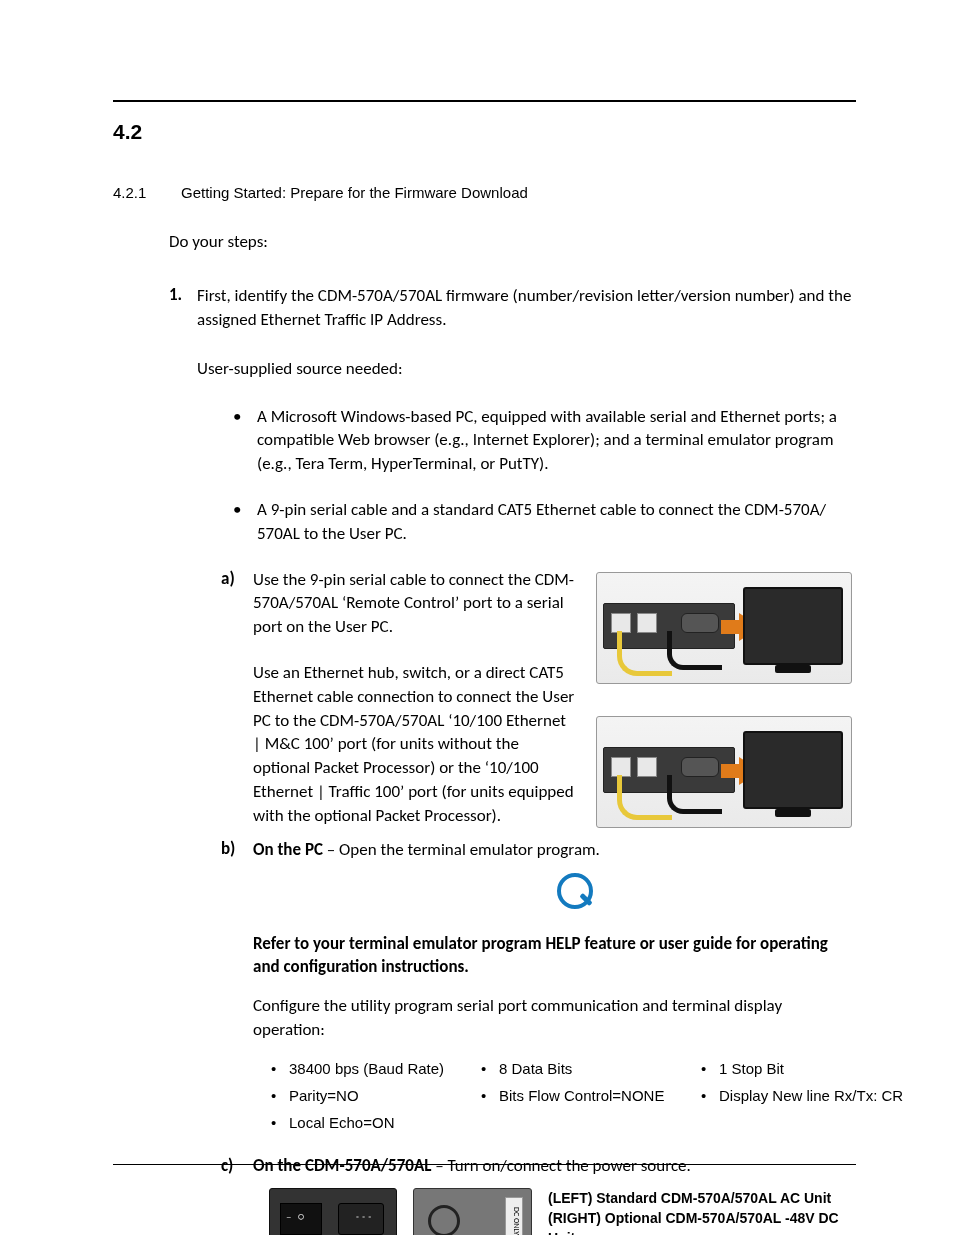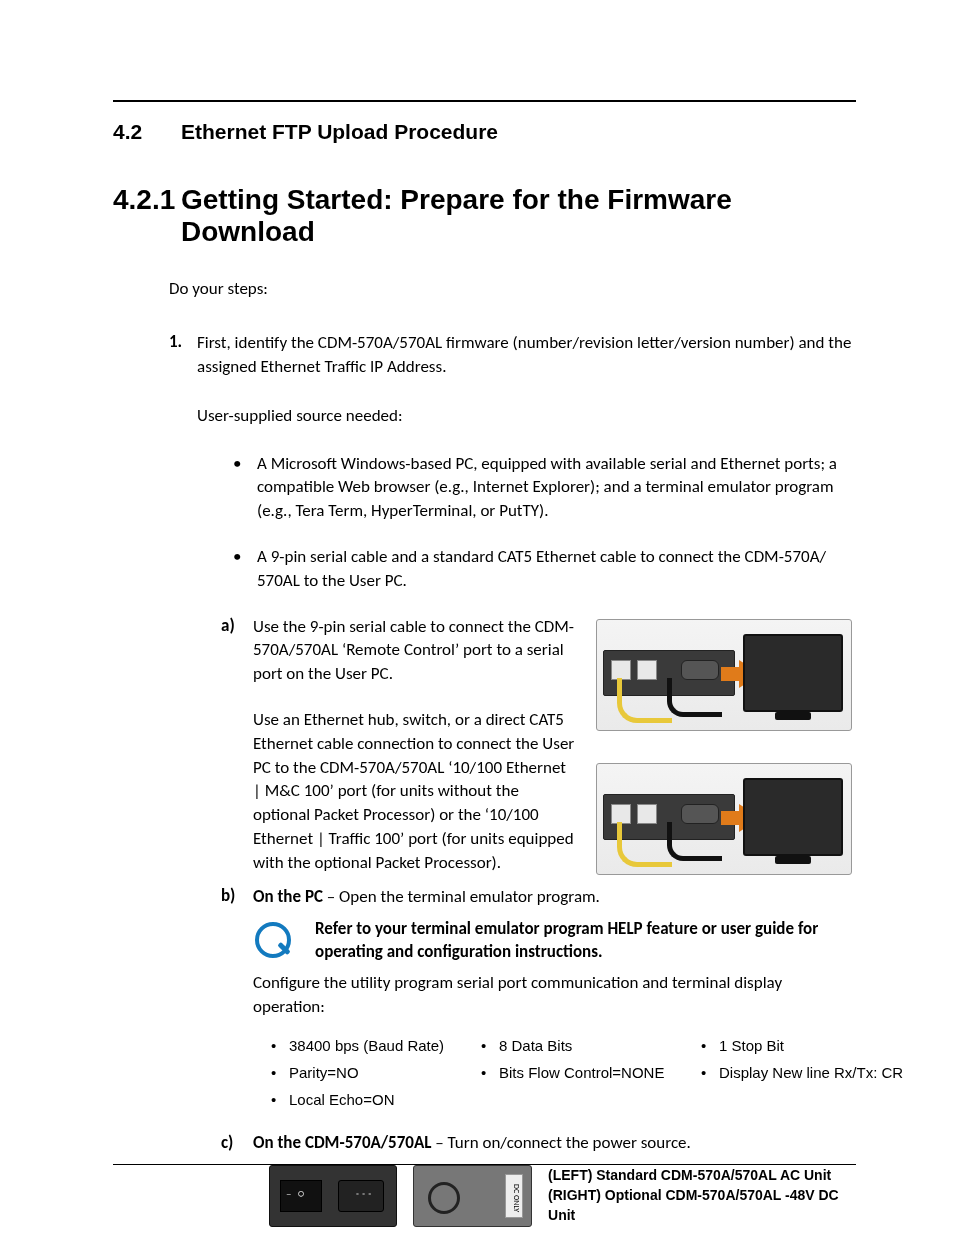--- a/index.html
+++ b/index.html
@@ -31,22 +31,22 @@
   .h-sec {
     font-family: Arial, sans-serif;
     font-weight: bold;
     font-size: 21px;
     display: flex;
     margin: 0 0 40px 0;
     align-items: center;
   }
   .h-sub {
     font-family: Arial, sans-serif;
-    font-weight: bold;
-    font-size: 28px;
+    font-weight: normal;
+    font-size: 15px;
     display: flex;
     margin: 0 0 30px 0;
   }
   .h-num { width: 68px; flex: 0 0 68px; }
   .intro {
     font-size: 17px;
     margin-left: 56px;
     margin-bottom: 32px;
   }
   .step1 {
@@ -117,22 +117,23 @@
   .fig .arrow {
     position:absolute; left:142px; top:40px; width:0; height:0;
     border-top: 14px solid transparent;
     border-bottom: 14px solid transparent;
     border-left: 22px solid #e07b1a;
   }
   .fig .arrow::before {
     content:""; position:absolute; left:-40px; top:-7px; width:22px; height:14px; background:#e07b1a;
   }
   .note-row {
-    display: flex; align-items: flex-end; gap: 18px;
-    margin: 6px 0 7px 140px;
+    display: flex; align-items: center; gap: 18px;
+    margin: 6px 0 15px 140px;
+    flex-direction: column;
   }
   .note-row .magnify {
     flex: 0 0 44px; height: 44px; position: relative;
   }
   .note-row .magnify .lens {
     width: 28px; height: 28px; border: 4px solid #137abf; border-radius: 50%;
     position: absolute; left: 2px; top: 2px;
   }
   .note-row .magnify .handle {
     position: absolute; left: 24px; top: 26px; width: 14px; height: 5px;
@@ -179,21 +180,20 @@
   }
 </style>
 </head>
 <body>
 
 <div class="page">
   <div class="rule"></div>
 
   <h2 class="h-sec">
     <span class="h-num">4.2</span>
-    <span>Ethernet FTP Upload Procedure</span>
   </h2>
 
   <h3 class="h-sub">
     <span class="h-num">4.2.1</span>
     <span>Getting Started: Prepare for the Firmware Download</span>
   </h3>
 
   <p class="intro">Do your steps:</p>
 
   <div class="step1">

